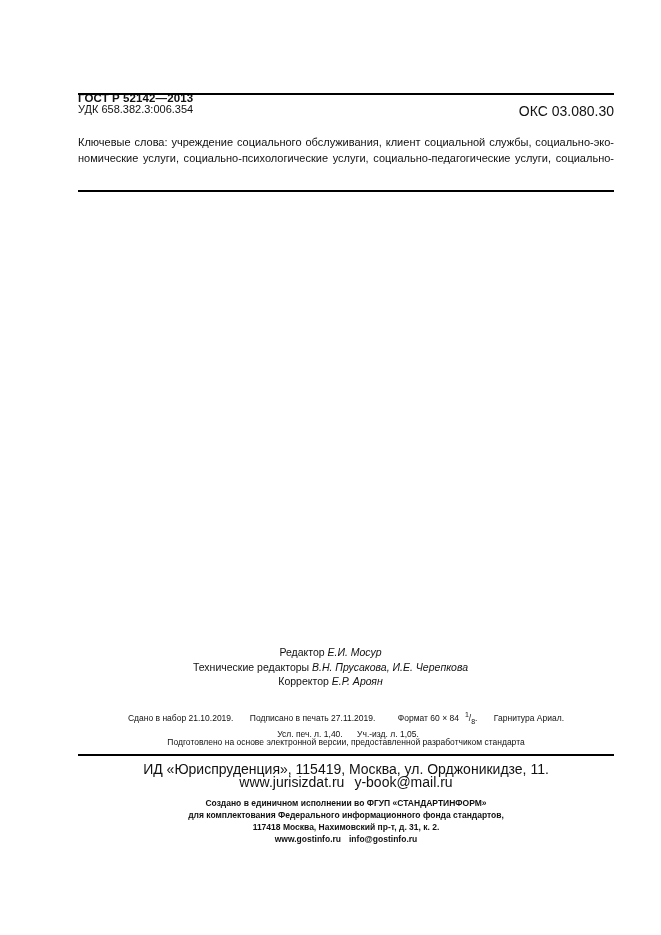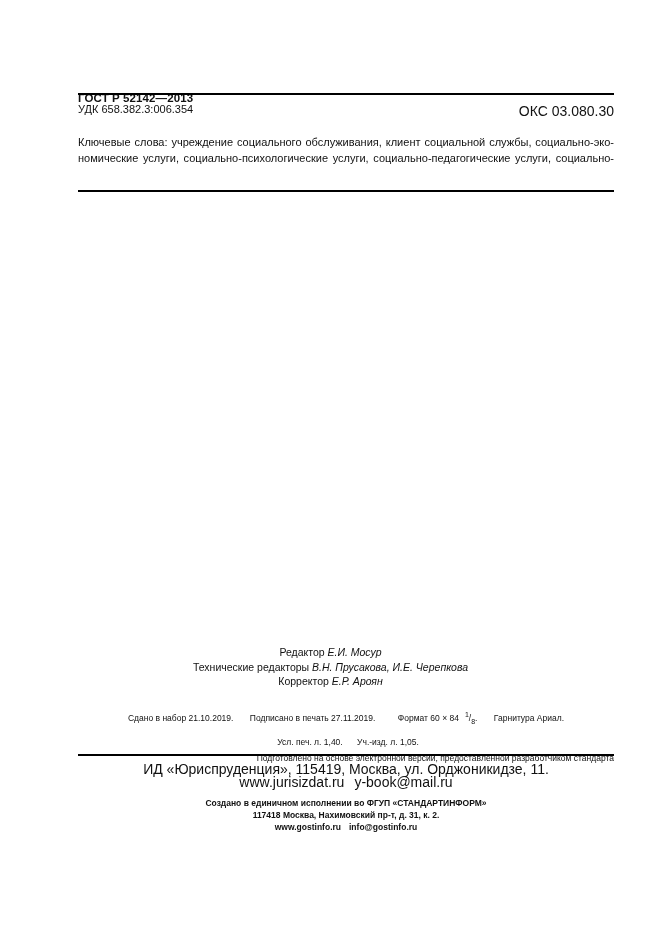--- a/index.html
+++ b/index.html
@@ -26,25 +26,25 @@
     .credits {
       left: 0; width: 661px; top: 645px; text-align: center; font-size: 10.5px; line-height: 14.5px;
     }
     .credits .row { display: block; }
     .credits i { font-style: italic; }
     .pub-info {
       left: 78px; width: 536px; top: 708px; font-size: 8.5px; line-height: 13px; text-align: center;
     }
     .pub-info .row1 { display: block; text-align: center; }
     .pub-info .row1 span { margin: 0 7px; }
-    .pub-info .row2 { display: block; padding-left: 4px; margin-top: 8px; }
+    .pub-info .row2 { display: block; padding-left: 4px; }
     .pub-info .row2 span { margin: 0 6px; }
     sup, sub { font-size: 7px; }
     .prepared {
-      left: 78px; width: 536px; top: 753px; font-size: 8.5px; text-align: right;
+      left: 78px; width: 536px; top: 737px; font-size: 8.5px; text-align: center;
     }
     .publisher {
       left: 78px; width: 536px; top: 763px; font-size: 14px; line-height: 12.5px; text-align: center;
     }
     .publisher .gap { display: inline-block; width: 10px; }
     .creator {
       left: 78px; width: 536px; top: 797px; font-size: 8.5px; line-height: 12px; text-align: center; font-weight: bold;
     }
   </style>
 </head>
@@ -98,17 +98,18 @@
 
 <div class="abs publisher">
   <div>ИД «Юриспруденция», 115419, Москва, ул. Орджоникидзе, 11.</div>
   <div>
     <span>www.jurisizdat.ru</span><span class="gap"></span><span>y-book@mail.ru</span>
   </div>
 </div>
 
 <div class="abs creator">
   <div>Создано в единичном исполнении во ФГУП «СТАНДАРТИНФОРМ»</div>
+  <div>для комплектования Федерального информационного фонда стандартов,</div>
   <div>117418 Москва, Нахимовский пр-т, д. 31, к. 2.</div>
   <div>
     <span>www.gostinfo.ru</span><span class="gap" style="display:inline-block;width:8px;"></span><span>info@gostinfo.ru</span>
   </div>
 </div>
 
 </body></html>

